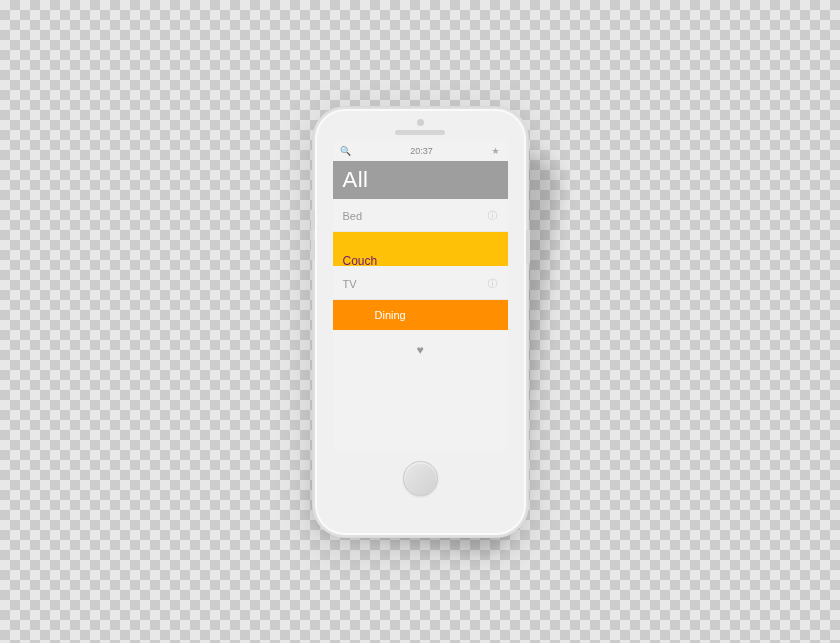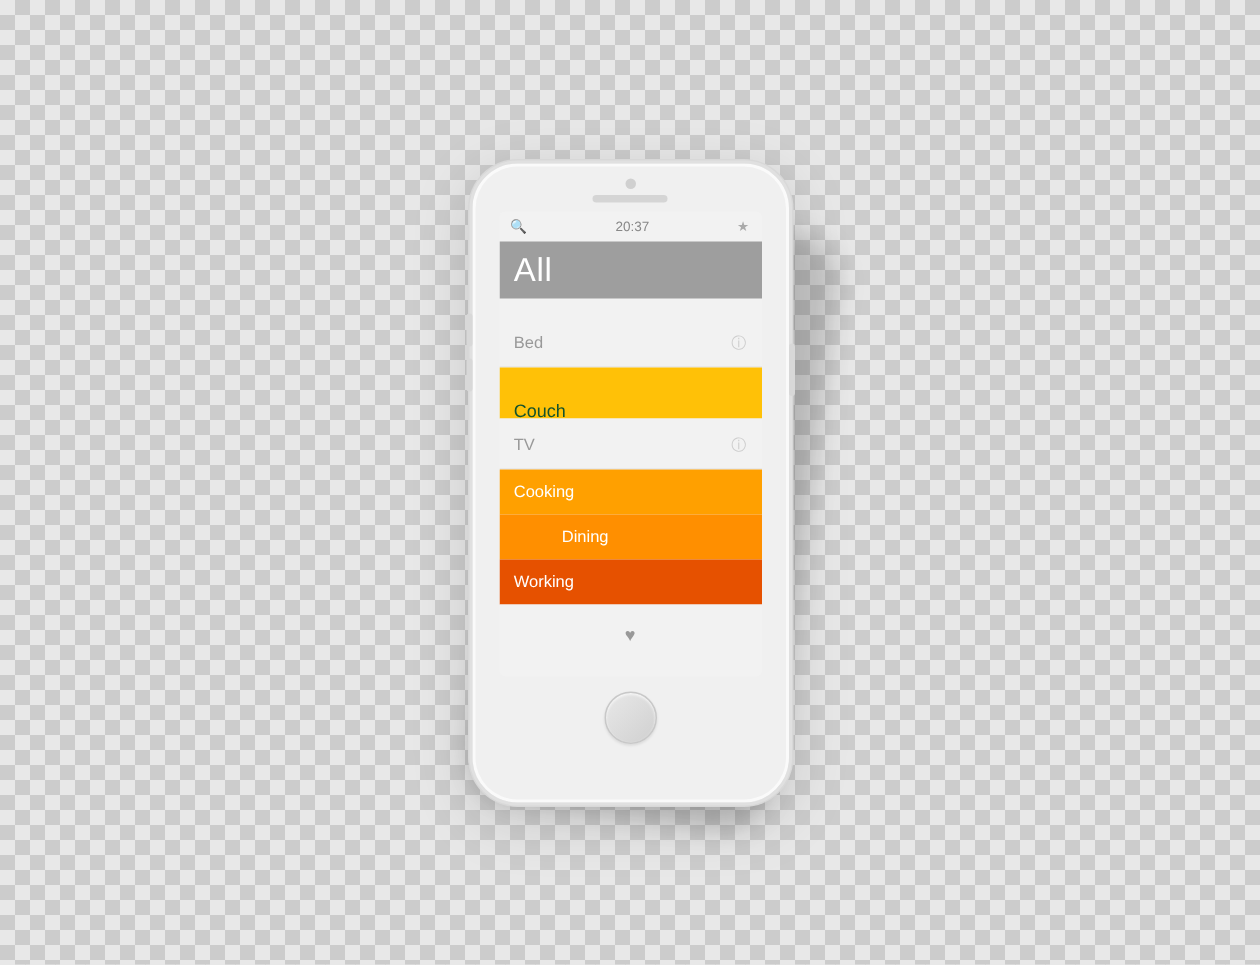--- a/index.html
+++ b/index.html
@@ -117,21 +117,21 @@
       color: #aaa;
     }
 
     
     .row-all {
       background: #9e9e9e;
       height: 38px;
       display: flex;
       align-items: center;
       padding: 0 10px;
-      margin-bottom: 16px;
+      margin-bottom: 3px;
     }
 
     .row-all-text {
       font-size: 22px;
       font-weight: 400;
       color: white;
       letter-spacing: 0.5px;
     }
 
     
@@ -157,21 +157,21 @@
     }
 
     
     .item-couch {
       background: #FFC107;
       height: 34px;
       border-bottom: none;
     }
 
     .item-couch .list-item-text {
-      color: #14532d;
+      color: #701a75;
       font-size: 12px;
       margin-top: 24px;
     }
 
     .item-cooking {
       background: #FFA000;
       height: 30px;
       border-bottom: none;
     }
 
@@ -306,31 +306,25 @@
         <span class="list-item-text">Couch</span>
       </div>
 
       <div class="gap"></div>
 
       <div class="list-item">
         <span class="list-item-text">TV</span>
         <span class="list-item-icon">ⓘ</span>
       </div>
 
-      <div class="list-item item-cooking">
-        <span class="list-item-text">Cooking</span>
-      </div>
 
       <div class="list-item item-dining">
         <span class="list-item-text">Dining</span>
       </div>
 
-      <div class="list-item item-working">
-        <span class="list-item-text">Working</span>
-      </div>
 
       <div class="bottom-area">
         <span class="heart-icon">♥</span>
       </div>
 
     </div>
 
     <div class="phone-bottom">
       <div class="phone-home-button"></div>
     </div>

